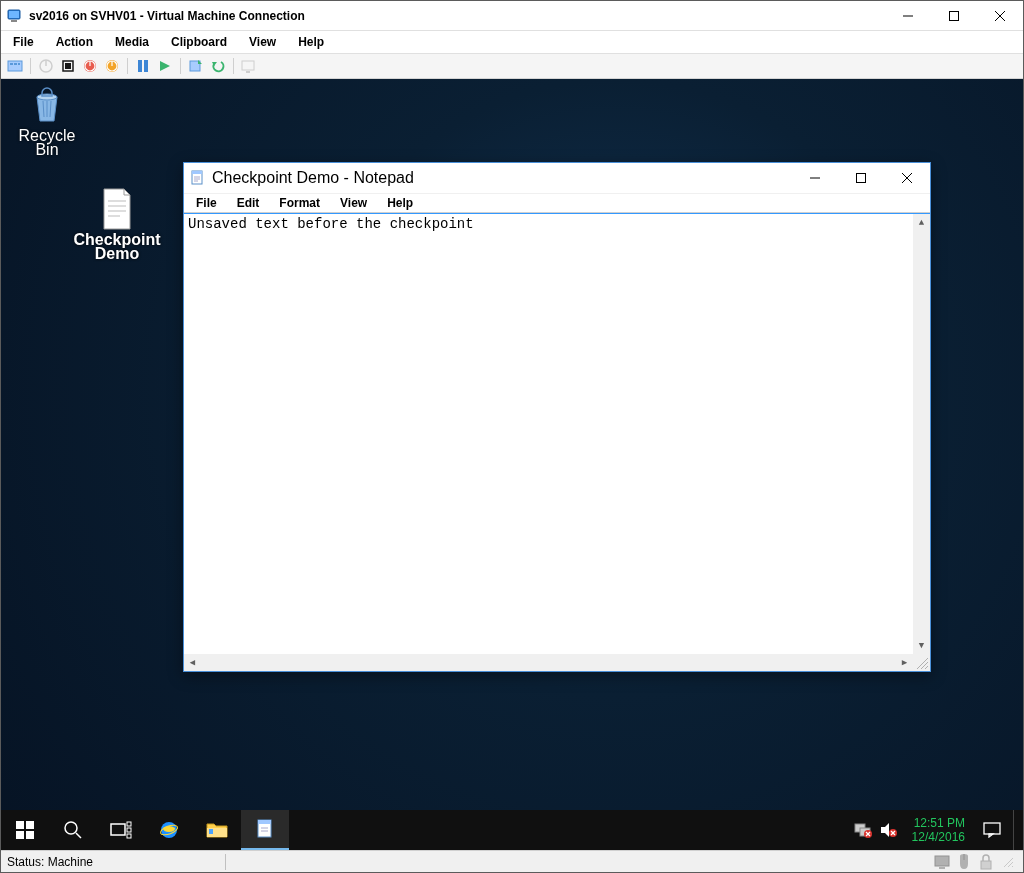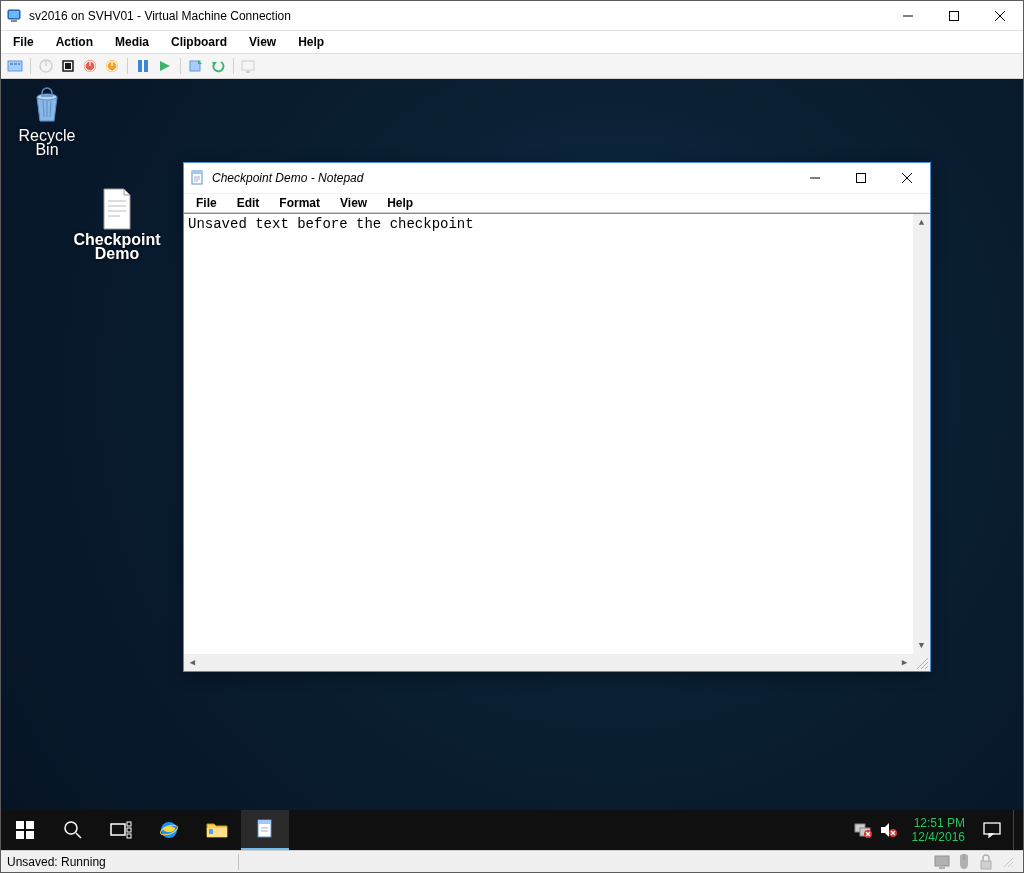--- a/index.html
+++ b/index.html
@@ -23,20 +23,21 @@
     background: #fff;
   }
   .host-titlebar {
     height: 30px;
     background: #ffffff;
     display: flex;
     align-items: center;
     padding-left: 6px;
     color: #000;
     border-bottom: 1px solid #e0e0e0;
+    font-weight: bold;
   }
   .host-titlebar .title-icon { width: 16px; height:16px; margin-right:6px;}
   .host-titlebar .title-text { font-size: 12px; }
   .host-titlebar .spacer { flex: 1; }
   .host-winbtn {
     width: 46px; height: 30px;
     display: flex; align-items: center; justify-content: center;
     color: #000;
   }
   .host-winbtn svg { overflow: visible; }
@@ -109,21 +110,21 @@
     display: flex;
     flex-direction: column;
   }
   .np-titlebar {
     height: 30px;
     background: #ffffff;
     display: flex;
     align-items: center;
     padding-left: 6px;
   }
-  .np-titlebar .title-text { font-size: 12px; color:#000;font-style:italic; }
+  .np-titlebar .title-text { font-size: 16px; color:#000; }
   .np-titlebar .spacer { flex: 1; }
   .np-winbtn {
     width: 46px; height: 30px;
     display:flex; align-items:center; justify-content:center;
   }
   .np-menubar {
     height: 20px;
     display: flex;
     align-items: center;
     gap: 12px;
@@ -483,21 +484,21 @@
             <polygon points="6,12 6,15 10,12" fill="none" stroke="#fff" stroke-width="1.3"></polygon>
           </svg>
         </div>
         <div style="width:6px;height:40px;border-left:1px solid #444;"></div>
       </div>
     </div>
 
   </div>
 
   <div class="host-statusbar">
-    <span>Unsaved: Running</span>
+    <span>Status: Machine</span>
     <span class="status-sep"></span>
     <span class="spacer"></span>
     <div class="status-icons">
       <span class="si">
         <svg width="16" height="14">
             <rect x="1" y="1" width="14" height="10" fill="#888" stroke="#555"></rect>
             <rect x="5" y="12" width="6" height="2" fill="#888"></rect>
           </svg>
       </span>
       <span class="si">

